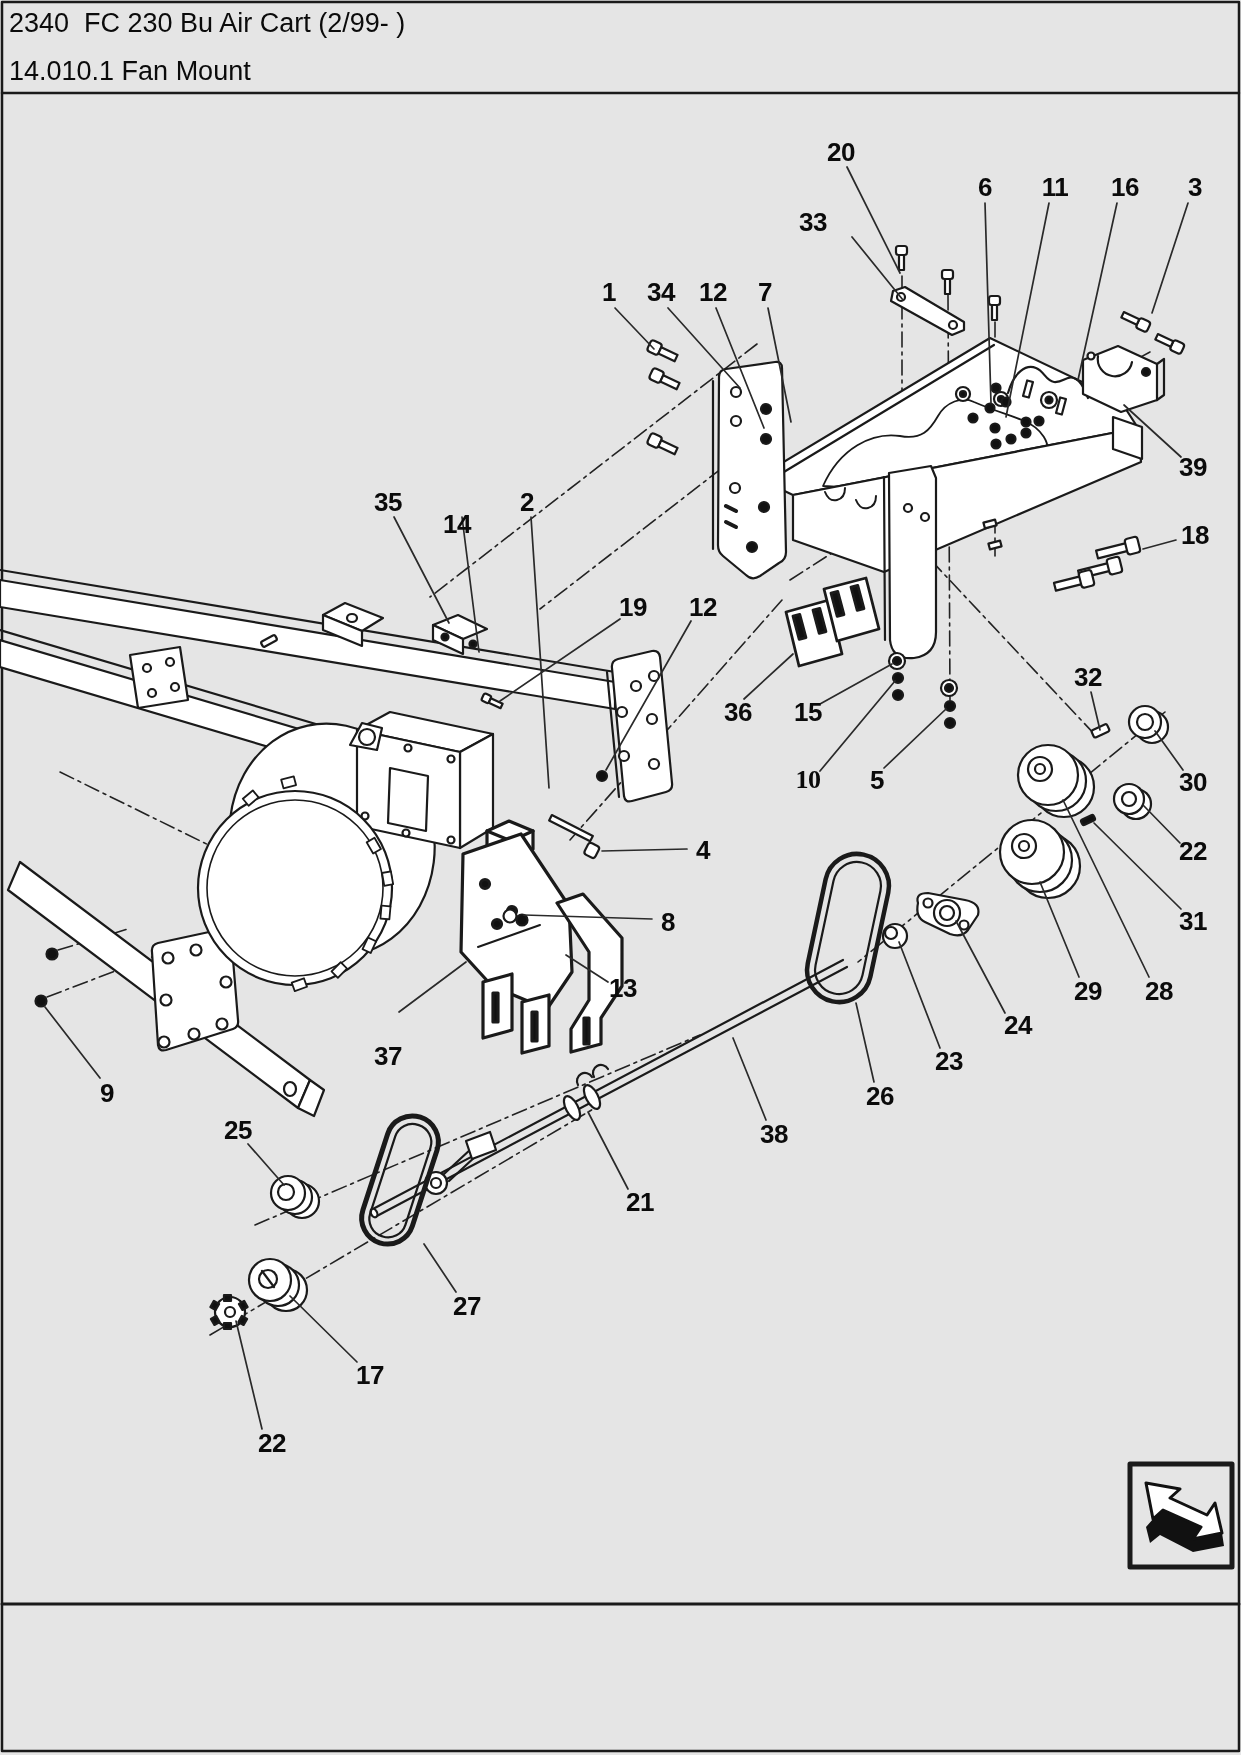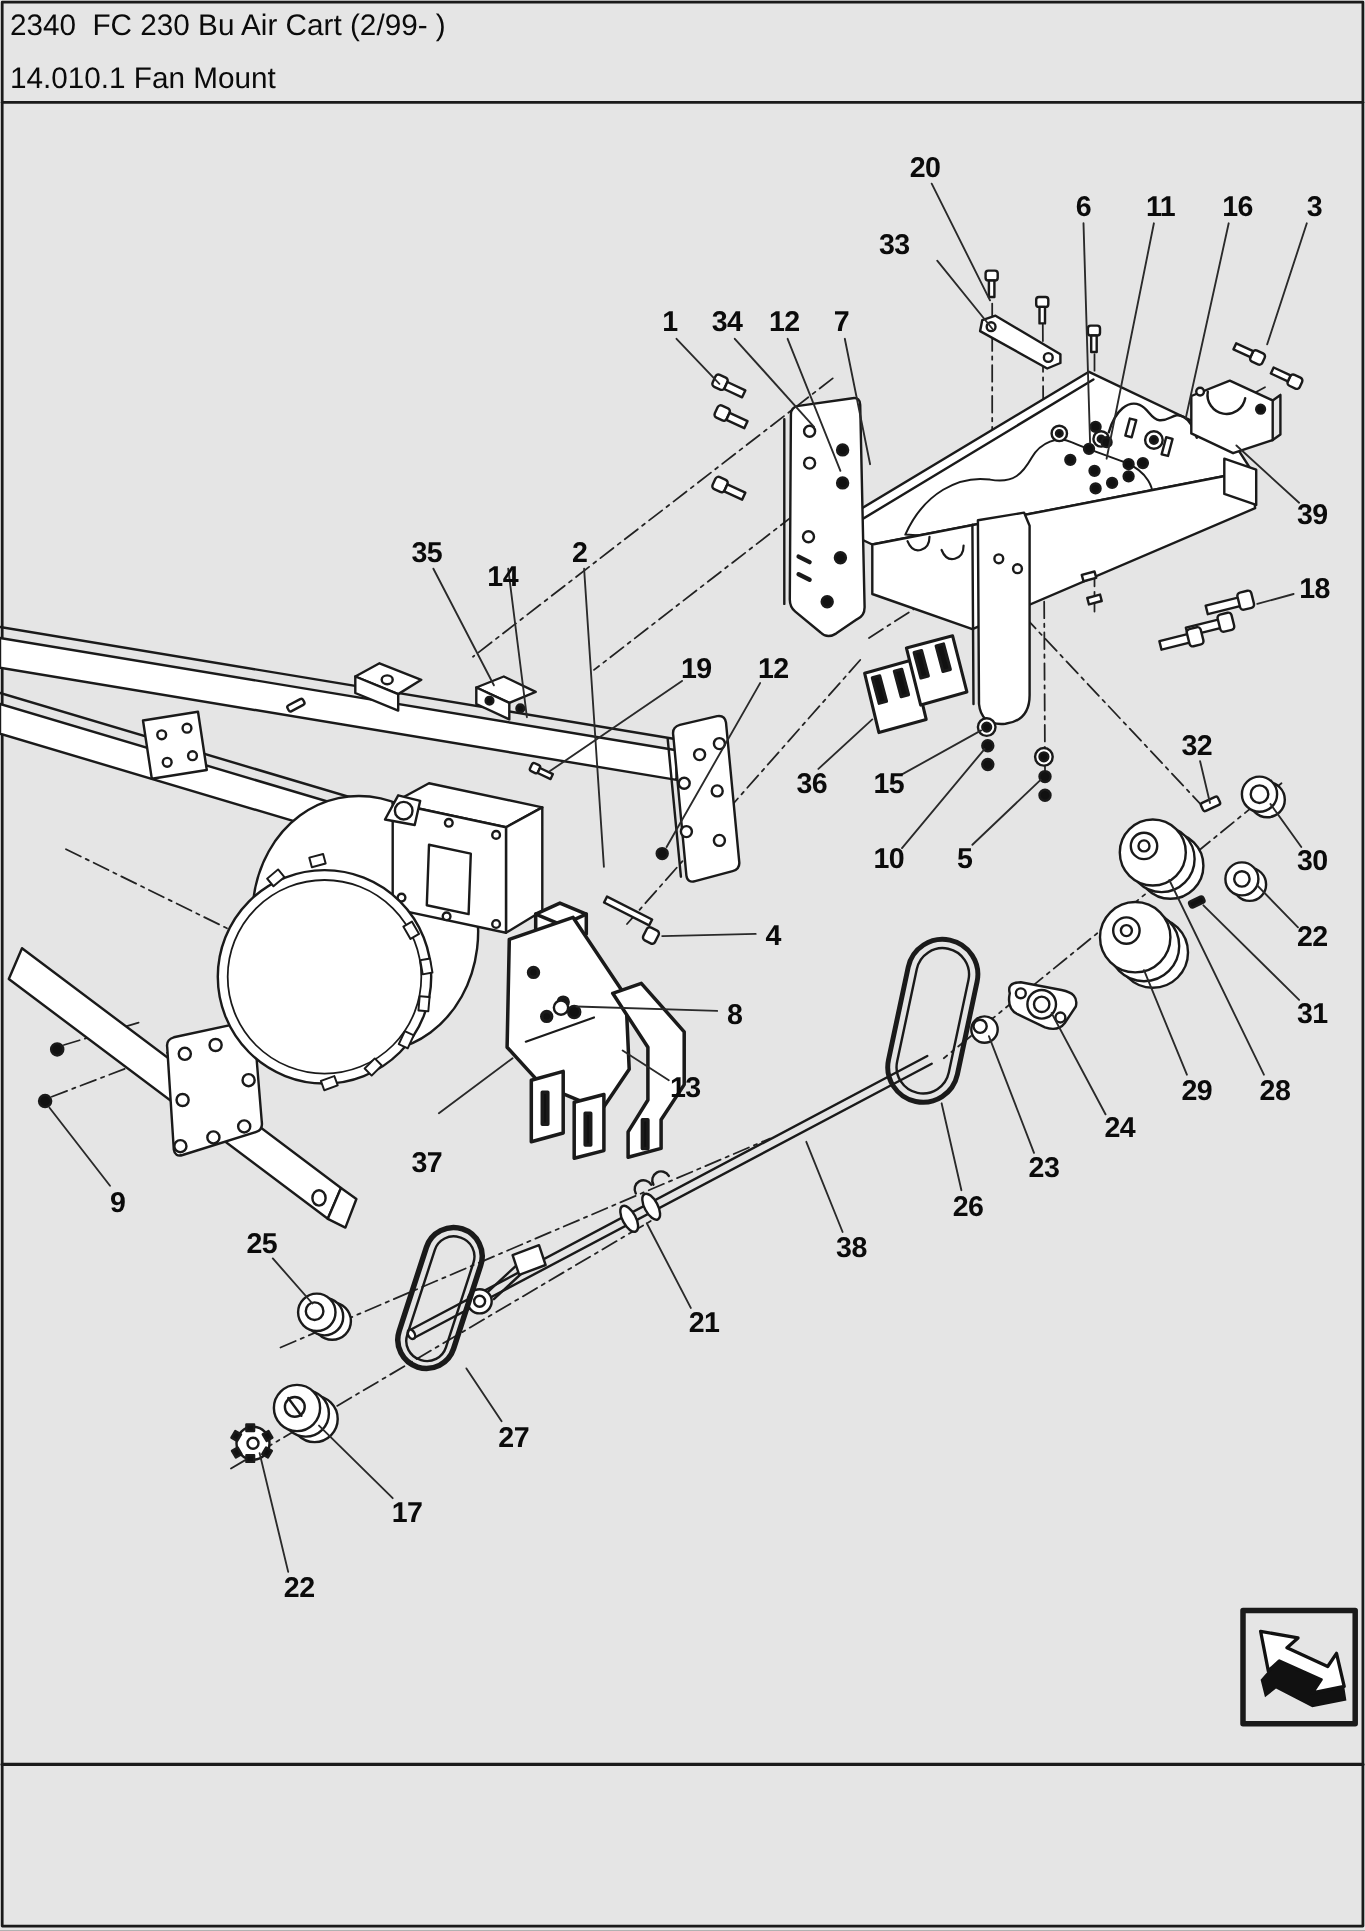--- a/index.html
+++ b/index.html
@@ -445,21 +445,21 @@
       <div class="callout" style="left: 765px; top: 292px;">7</div>
       <div class="callout" style="left: 1193px; top: 467px;">39</div>
       <div class="callout" style="left: 1195px; top: 535px;">18</div>
       <div class="callout" style="left: 388px; top: 502px;">35</div>
       <div class="callout" style="left: 457px; top: 502px; margin-top: 22px;">14</div>
       <div class="callout" style="left: 527px; top: 502px;">2</div>
       <div class="callout" style="left: 633px; top: 607px;">19</div>
       <div class="callout" style="left: 703px; top: 607px;">12</div>
       <div class="callout" style="left: 738px; top: 712px;">36</div>
       <div class="callout" style="left: 808px; top: 712px;">15</div>
-      <div class="callout" style="left: 808px; top: 780px;">10</div>
+      <div class="callout" style="left: 808px; top: 780px; font-family: Liberation Serif, serif;">10</div>
       <div class="callout" style="left: 877px; top: 780px;">5</div>
       <div class="callout" style="left: 1088px; top: 677px;">32</div>
       <div class="callout" style="left: 1193px; top: 782px;">30</div>
       <div class="callout" style="left: 1193px; top: 851px;">22</div>
       <div class="callout" style="left: 1193px; top: 921px;">31</div>
       <div class="callout" style="left: 1088px; top: 991px;">29</div>
       <div class="callout" style="left: 1159px; top: 991px;">28</div>
       <div class="callout" style="left: 1018px; top: 1025px;">24</div>
       <div class="callout" style="left: 949px; top: 1061px;">23</div>
       <div class="callout" style="left: 880px; top: 1096px;">26</div>

